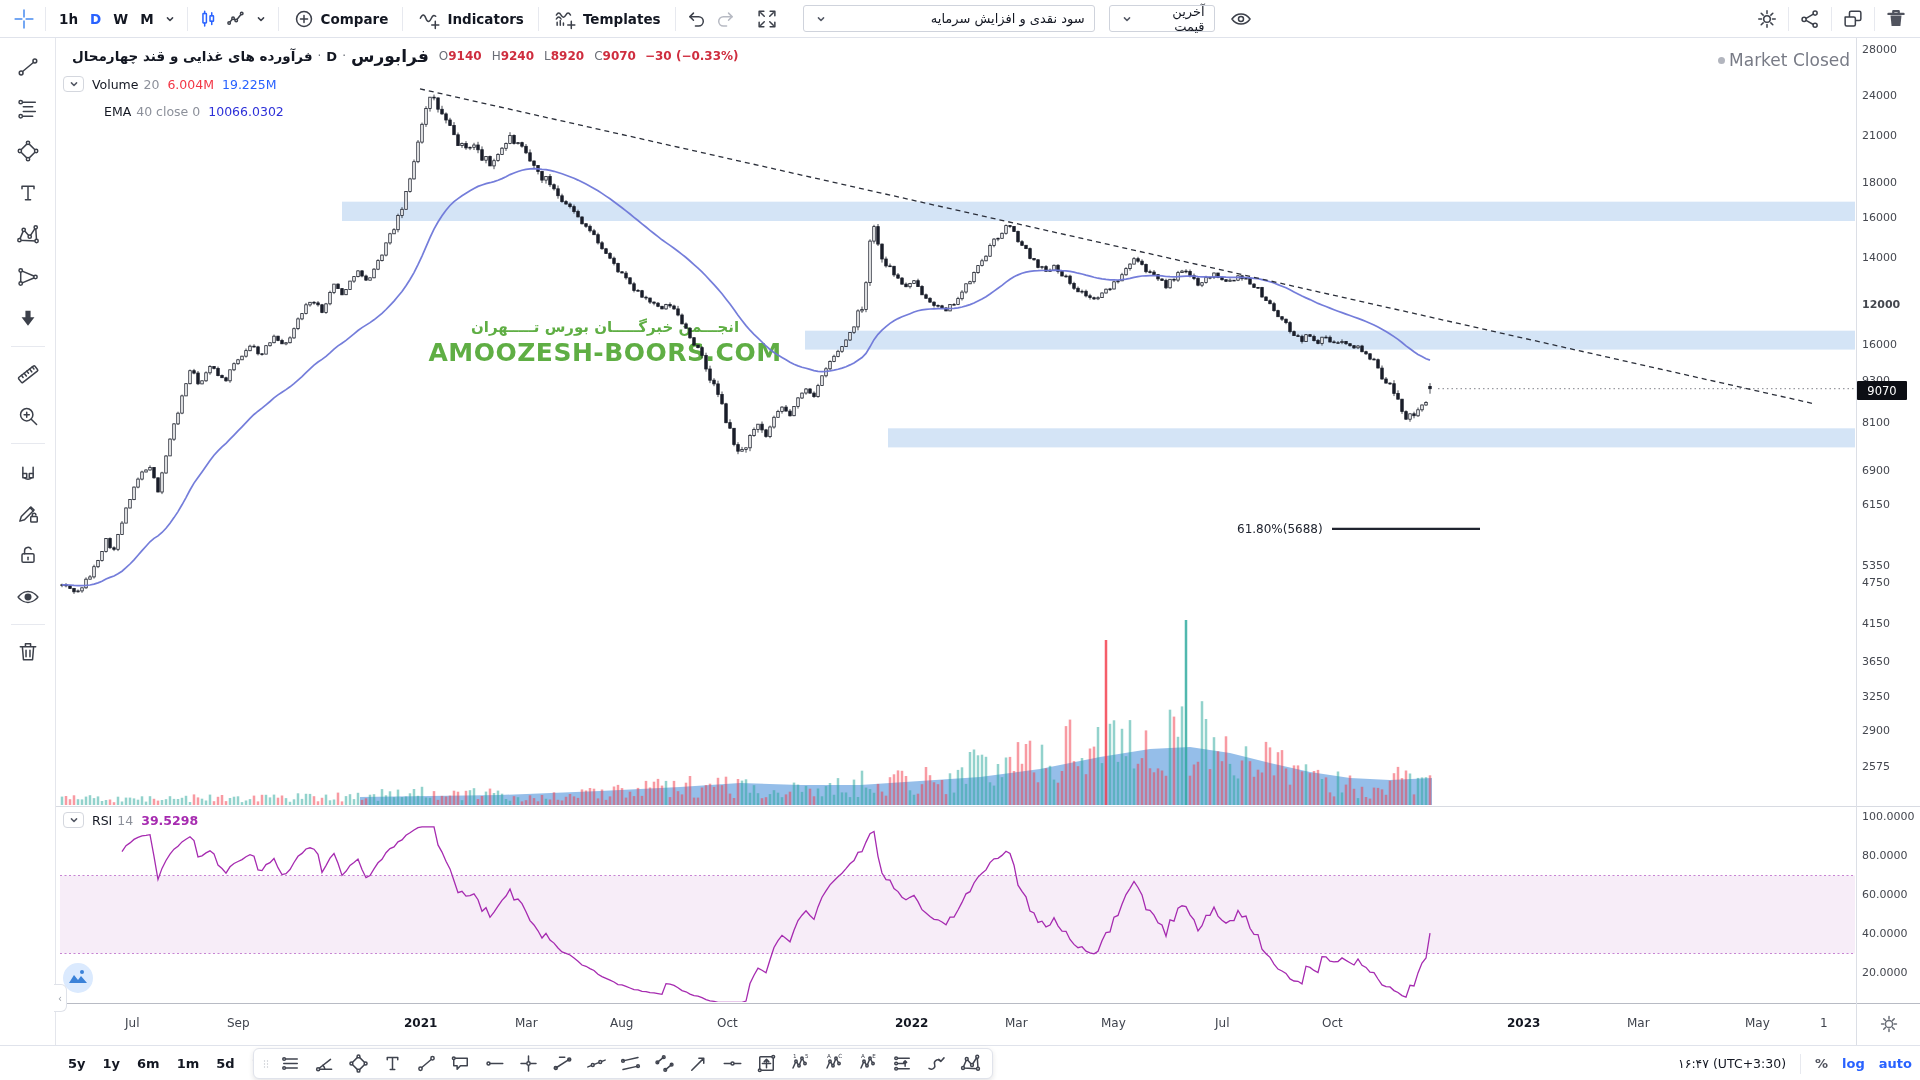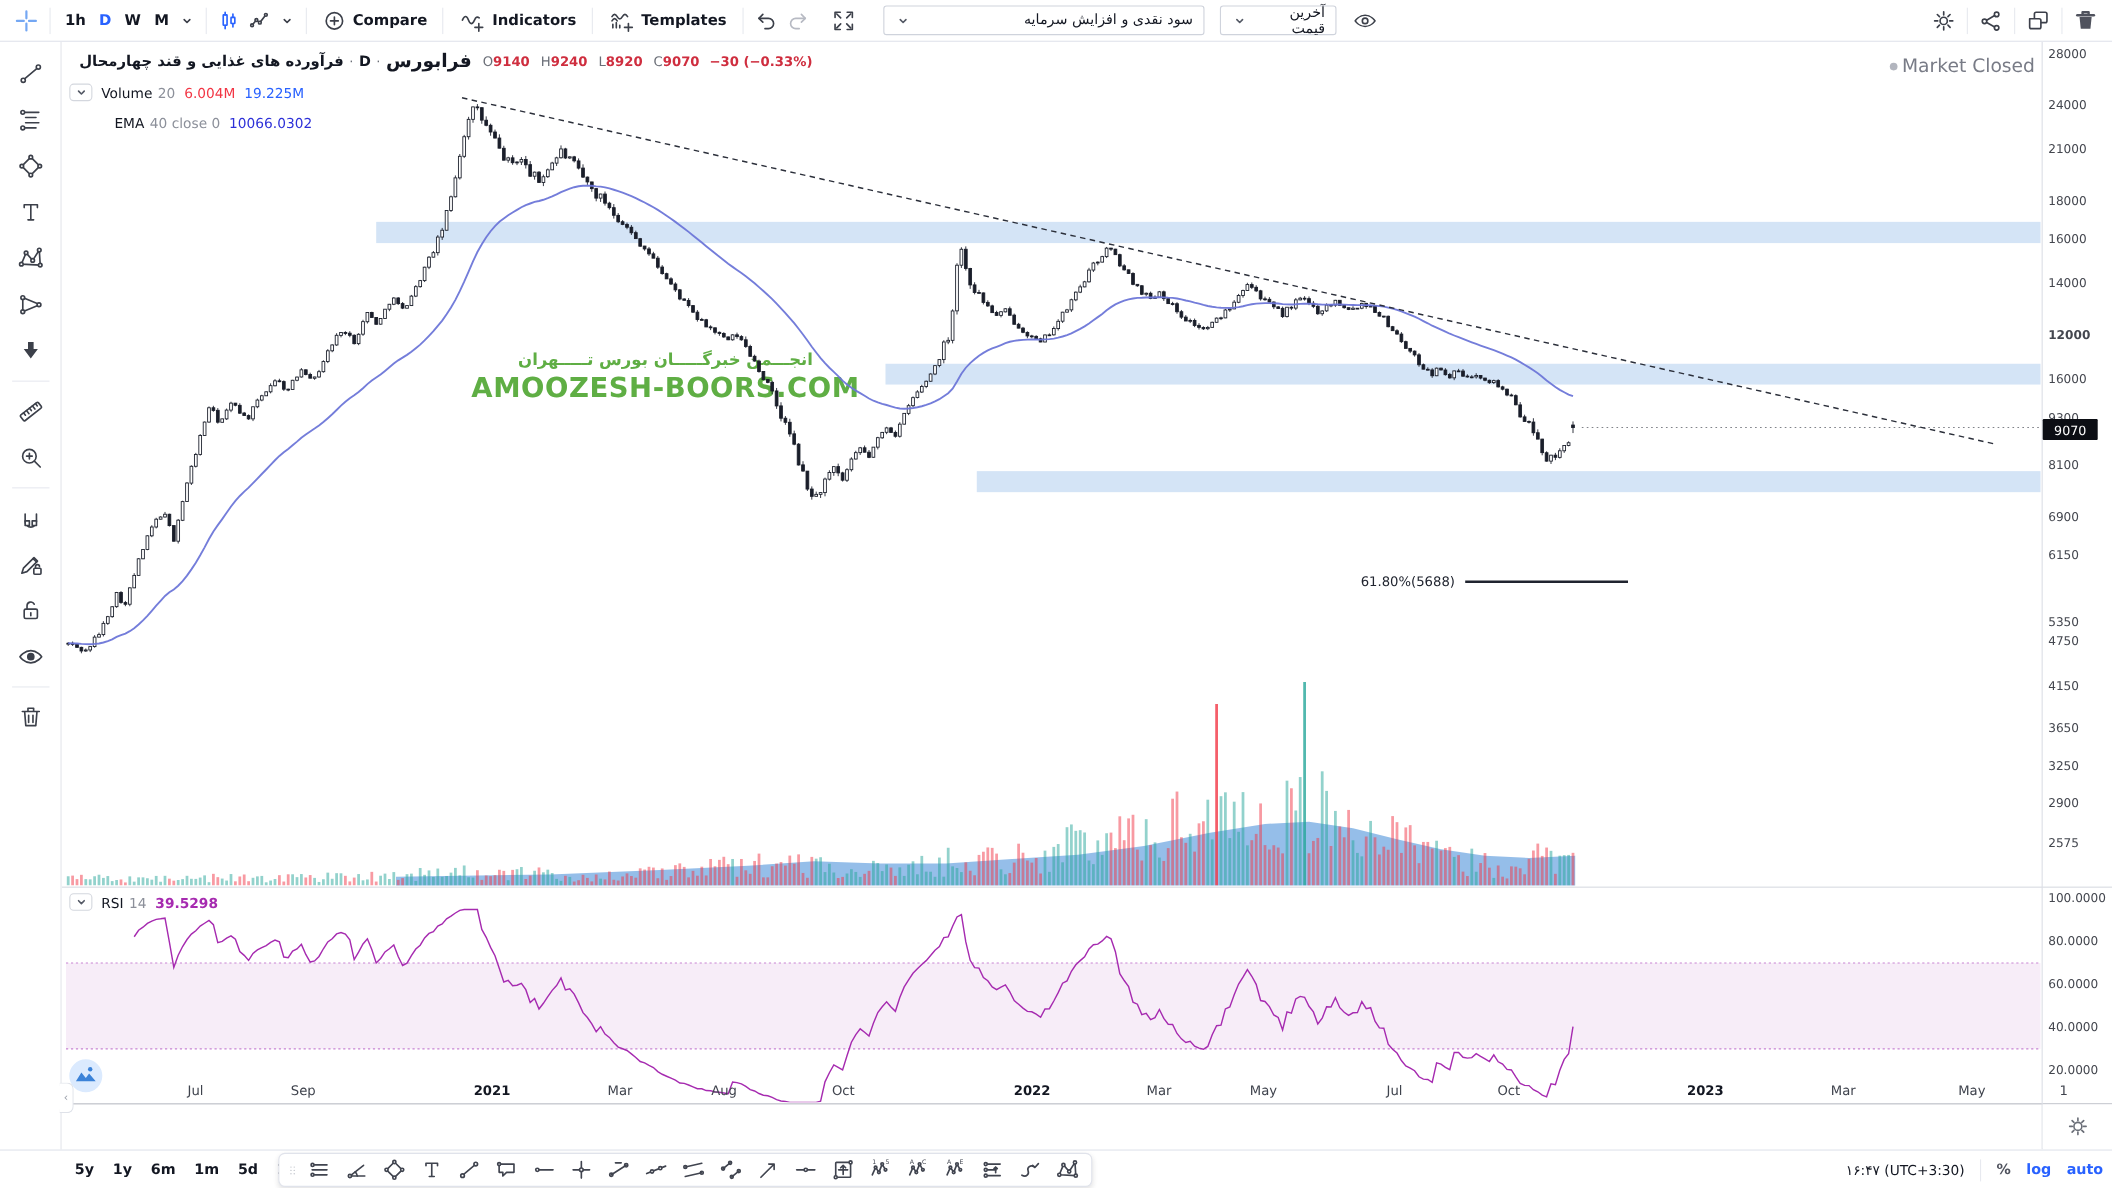--- a/index.html
+++ b/index.html
@@ -55,21 +55,21 @@
 .lg-ema{font-size:12.5px;color:#2d30d8;margin-left:8px}
 .lg-purp{font-size:12.5px;color:#a62bb0;font-weight:600;margin-left:8px}
 .mkt{position:absolute;right:70px;top:50px;z-index:6;display:flex;align-items:center;gap:4px;
   font-size:17px;color:#787b86}
 .mkt-dot{width:7px;height:7px;border-radius:50%;background:#b2b5be}
 
 .p-tick{position:absolute;left:1862px;font-size:11px;color:#44474f;z-index:3}
 .r-tick{position:absolute;left:1862px;font-size:11px;color:#44474f;z-index:3}
 .last-label{position:absolute;left:1857px;top:381px;width:50px;height:19px;background:#0c0e14;color:#fff;
   font-size:11.5px;display:flex;align-items:center;justify-content:center;z-index:7;border-radius:1px}
-.t-label{position:absolute;top:984px;width:60px;margin-left:-30px;text-align:right;font-size:12px;color:#3f434d;z-index:3}
+.t-label{position:absolute;top:1016px;width:60px;margin-left:-30px;text-align:left;font-size:12px;color:#3f434d;z-index:3}
 .t-label.bold{font-weight:bold;color:#131722}
 .sep-h1{position:absolute;left:56px;right:0;top:806px;height:1px;background:#d8dbe2;z-index:4}
 .sep-h2{position:absolute;left:56px;right:0;top:1003px;height:1px;background:#b8bbc4;z-index:4}
 .sep-v{position:absolute;left:1856px;top:38px;height:1007px;width:1px;background:#dcdfe6;z-index:4}
 .ax-corner{position:absolute;left:1857px;top:1004px;width:63px;height:40px;background:#fff;z-index:5;
   display:flex;align-items:center;justify-content:center;color:#6a6e77;cursor:pointer}
 
 .bottombar{position:absolute;left:0;right:0;top:1045px;height:35px;background:#fff;border-top:1px solid #e0e3eb;z-index:20}
 .ranges{position:absolute;left:68px;top:0;height:35px;display:flex;align-items:center;gap:17px}
 .range-btn{font-size:13px;font-weight:bold;color:#131722;cursor:pointer}

